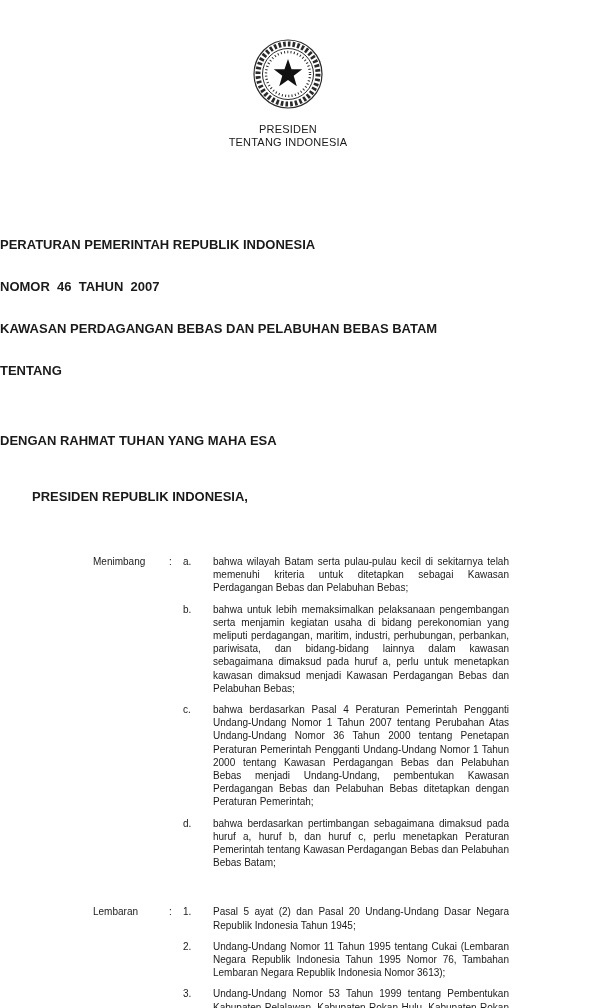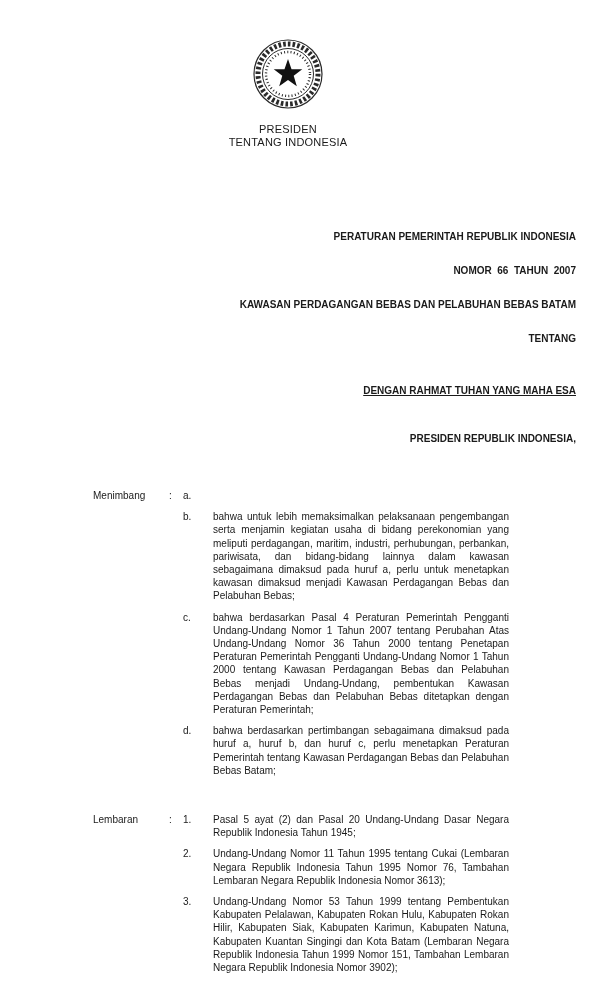--- a/index.html
+++ b/index.html
@@ -25,27 +25,27 @@
   }
   .letterhead {
     margin-top: 7px;
     text-align: center;
     font-size: 11px;
     line-height: 13px;
     letter-spacing: 0.2px;
   }
   .title-block {
     margin-top: 60px;
-    text-align: right;
+    text-align: left;
     font-weight: bold;
-    font-size: 10px;
+    font-size: 13px;
     white-space: pre-wrap;
   }
   .t-line { line-height: 12px; }
-  .t-gap-lg { margin-top: 18px; text-decoration: underline; }
+  .t-gap-lg { margin-top: 28px; }
   .t-gap-md { margin-top: 14px; padding-left: 32px; }
   .content {
     margin: 22px 67px 0 93px;
     font-size: 10px;
     line-height: 13.2px;
   }
   .section { margin: 0; }
   .section.mengingat { margin-top: 36px; }
   .row {
     display: grid;
@@ -72,34 +72,35 @@
     </span>
   </div>
 
   <div class="letterhead">
     <div>PRESIDEN</div>
     <div>TENTANG INDONESIA</div>
   </div>
 
   <div class="title-block">
     <div class="t-line">PERATURAN PEMERINTAH REPUBLIK INDONESIA</div>
-    <div class="t-line">NOMOR  66  TAHUN  2007</div>
+    <div class="t-line">NOMOR  46  TAHUN  2007</div>
     <div class="t-line">KAWASAN PERDAGANGAN BEBAS DAN PELABUHAN BEBAS BATAM</div>
     <div class="t-line">TENTANG</div>
     <div class="t-line t-gap-lg">DENGAN RAHMAT TUHAN YANG MAHA ESA</div>
     <div class="t-line t-gap-md">PRESIDEN REPUBLIK INDONESIA,</div>
   </div>
 
   <div class="content">
 
     <div class="section menimbang">
       <div class="row">
         <div class="cell label">Menimbang</div>
         <div class="cell colon">:</div>
         <div class="cell marker">a.</div>
+        <div class="cell text">bahwa wilayah Batam serta pulau-pulau kecil di sekitarnya telah memenuhi kriteria untuk ditetapkan sebagai Kawasan Perdagangan Bebas dan Pelabuhan Bebas;</div>
       </div>
       <div class="row">
         <div class="cell label"></div>
         <div class="cell colon"></div>
         <div class="cell marker">b.</div>
         <div class="cell text">bahwa untuk lebih memaksimalkan pelaksanaan pengembangan serta menjamin kegiatan usaha di bidang perekonomian yang meliputi perdagangan, maritim, industri, perhubungan, perbankan, pariwisata, dan bidang-bidang lainnya dalam kawasan sebagaimana dimaksud pada huruf a, perlu untuk menetapkan kawasan dimaksud menjadi Kawasan Perdagangan Bebas dan Pelabuhan Bebas;</div>
       </div>
       <div class="row">
         <div class="cell label"></div>
         <div class="cell colon"></div>

